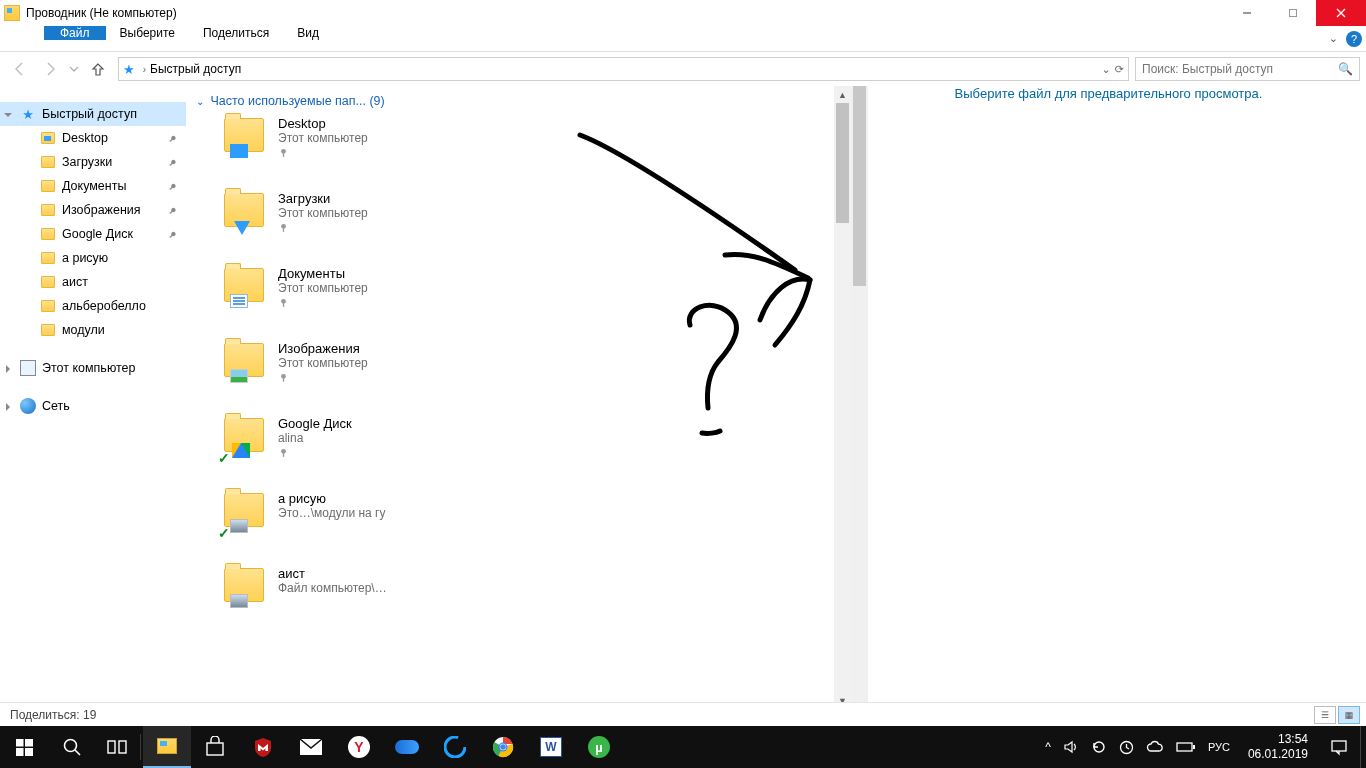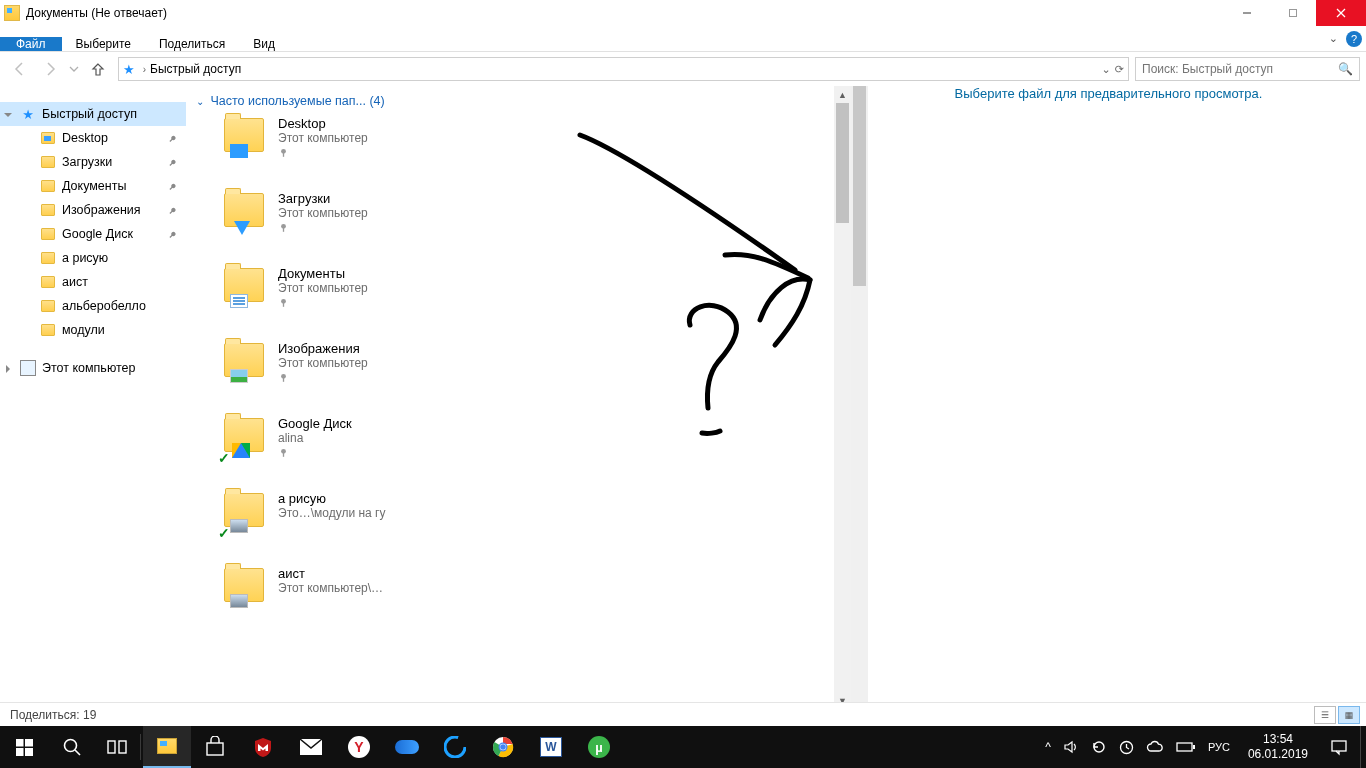--- a/index.html
+++ b/index.html
@@ -10,21 +10,21 @@
   .titlebar-icon { width: 16px; height: 16px; margin: 0 6px 0 4px; background: linear-gradient(#ffd869,#ffc93c); border: 1px solid #e0b84a; position: relative; }
   .titlebar-icon::after { content:""; position:absolute; left:2px; top:2px; width:5px; height:5px; background:#44b0ff; }
   .titlebar-title { font-size: 12px; color: #000; } 
   .titlebar-spacer { flex: 1; }
   .winctl { display:flex; height: 26px; }
   .winbtn { width: 46px; display:flex; align-items:center; justify-content:center; color:#333; font-size:12px; }
   .winbtn.close { background:#e81123; color:#fff; width: 50px; }
   .winbtn svg { width:10px; height:10px; }
 
   
-  .ribbon { height: 26px; display:flex; align-items:flex-end; border-bottom: 1px solid #e1e1e1; position:relative; }
+  .ribbon { height: 26px; display:flex; align-items:flex-start; border-bottom: 1px solid #e1e1e1; position:relative;padding-left:44px; }
   .ribbon-file { background:#1979ca; color:#fff; font-size:12px; display:flex; align-items:center; padding:0 16px; }
   .ribbon-tab { color:#000; font-size:12px; display:flex; align-items:center; padding:0 14px; }
   .ribbon-right { position:absolute; right:4px; top:0; height:100%; display:flex; align-items:center; gap:8px; }
   .ribbon-right .chev { font-size:11px; color:#555; }
   .ribbon-right .help { width:16px; height:16px; border-radius:50%; background:#1979ca; color:#fff; font-size:11px; display:flex; align-items:center; justify-content:center; }
 
   
   .navrow { height: 34px; display:flex; align-items:center; padding: 3px 6px; gap:2px; }
   .navbtn { width:28px; height:28px; display:flex; align-items:center; justify-content:center; color:#b0b0b0; }
   .navbtn.active { color:#555; }
@@ -105,30 +105,30 @@
 
   
   .taskbar{position:absolute;left:0;right:0;bottom:0;height:42px;background:#101010;display:flex;align-items:center;}
   .tb-left{display:flex;align-items:center;height:100%;}
   .tb-btn{width:48px;height:100%;display:flex;align-items:center;justify-content:center;color:#fff;}
   .tb-btn.narrow{width:42px;}
   .tb-btn.active{background:#272727;border-bottom:2px solid #76b9ed;}
   .tb-right{margin-left:auto;display:flex;align-items:center;height:100%;}
   .tray{display:flex;align-items:center;gap:12px;color:#fff;font-size:12px;padding:0 8px;}
   .tray .lang{font-size:11px;}
-  .clock{color:#fff;font-size:12px;text-align:center;line-height:1.25;padding:0 10px;}
+  .clock{color:#fff;font-size:12px;text-align:right;line-height:1.25;padding:0 10px;}
   .tb-ico{width:24px;height:24px;display:flex;align-items:center;justify-content:center;}
   svg{display:block;}
 </style>
 </head>
 <body>
 
 <div class="titlebar">
   <div class="titlebar-icon"></div>
-  <div class="titlebar-title">Документы (Не отвечает)</div>
+  <div class="titlebar-title">Проводник (Не компьютер)</div>
   <div class="titlebar-spacer"></div>
   <div class="winctl">
     <div class="winbtn">
       <svg viewBox="0 0 10 10">
           <line x1="1" y1="5" x2="9" y2="5" stroke="#333" stroke-width="1"></line>
         </svg>
     </div>
     <div class="winbtn">
       <svg viewBox="0 0 10 10">
           <rect x="1.5" y="1.5" width="7" height="7" fill="none" stroke="#999" stroke-width="1"></rect>
@@ -284,27 +284,33 @@
             <span>модули</span>
           </div>
         </div>
     </div>
     <div class="np-group">
       <div class="np-item chev">
         <span class="ico i-pc"></span>
         <span>Этот компьютер</span>
       </div>
     </div>
+    <div class="np-group">
+      <div class="np-item chev">
+        <span class="ico i-net"></span>
+        <span>Сеть</span>
+      </div>
+    </div>
   </div>
 
   <div class="contentpane">
     <div class="content-scroll">
       <div class="group-header">
         <span class="gchev">⌄</span>
-        <span>Часто используемые пап... (4)</span>
+        <span>Часто используемые пап... (9)</span>
       </div>
       <div class="folder-grid" id="folder-grid">
           <div class="folder-item">
             <div class="folder-icon">
               <div class="bigfolder">
                 <div class="tab"></div>
               </div>
               <div class="overlay-bl ov-blue"></div>
             </div>
             <div class="fi-body">
@@ -406,21 +412,21 @@
           </div>
           <div class="folder-item">
             <div class="folder-icon">
               <div class="bigfolder">
                 <div class="tab"></div>
               </div>
               <div class="overlay-bl ov-photo"></div>
             </div>
             <div class="fi-body">
               <div class="fi-name">аист</div>
-              <div class="fi-sub">Этот компьютер\…</div>
+              <div class="fi-sub">Файл компьютер\…</div>
             </div>
           </div>
         </div>
 
       <div class="vscroll">
         <div class="varrow" style="top:0">▲</div>
         <div class="vthumb" style="top:17px;height:120px"></div>
         <div class="varrow" style="bottom:17px">▼</div>
       </div>
 

